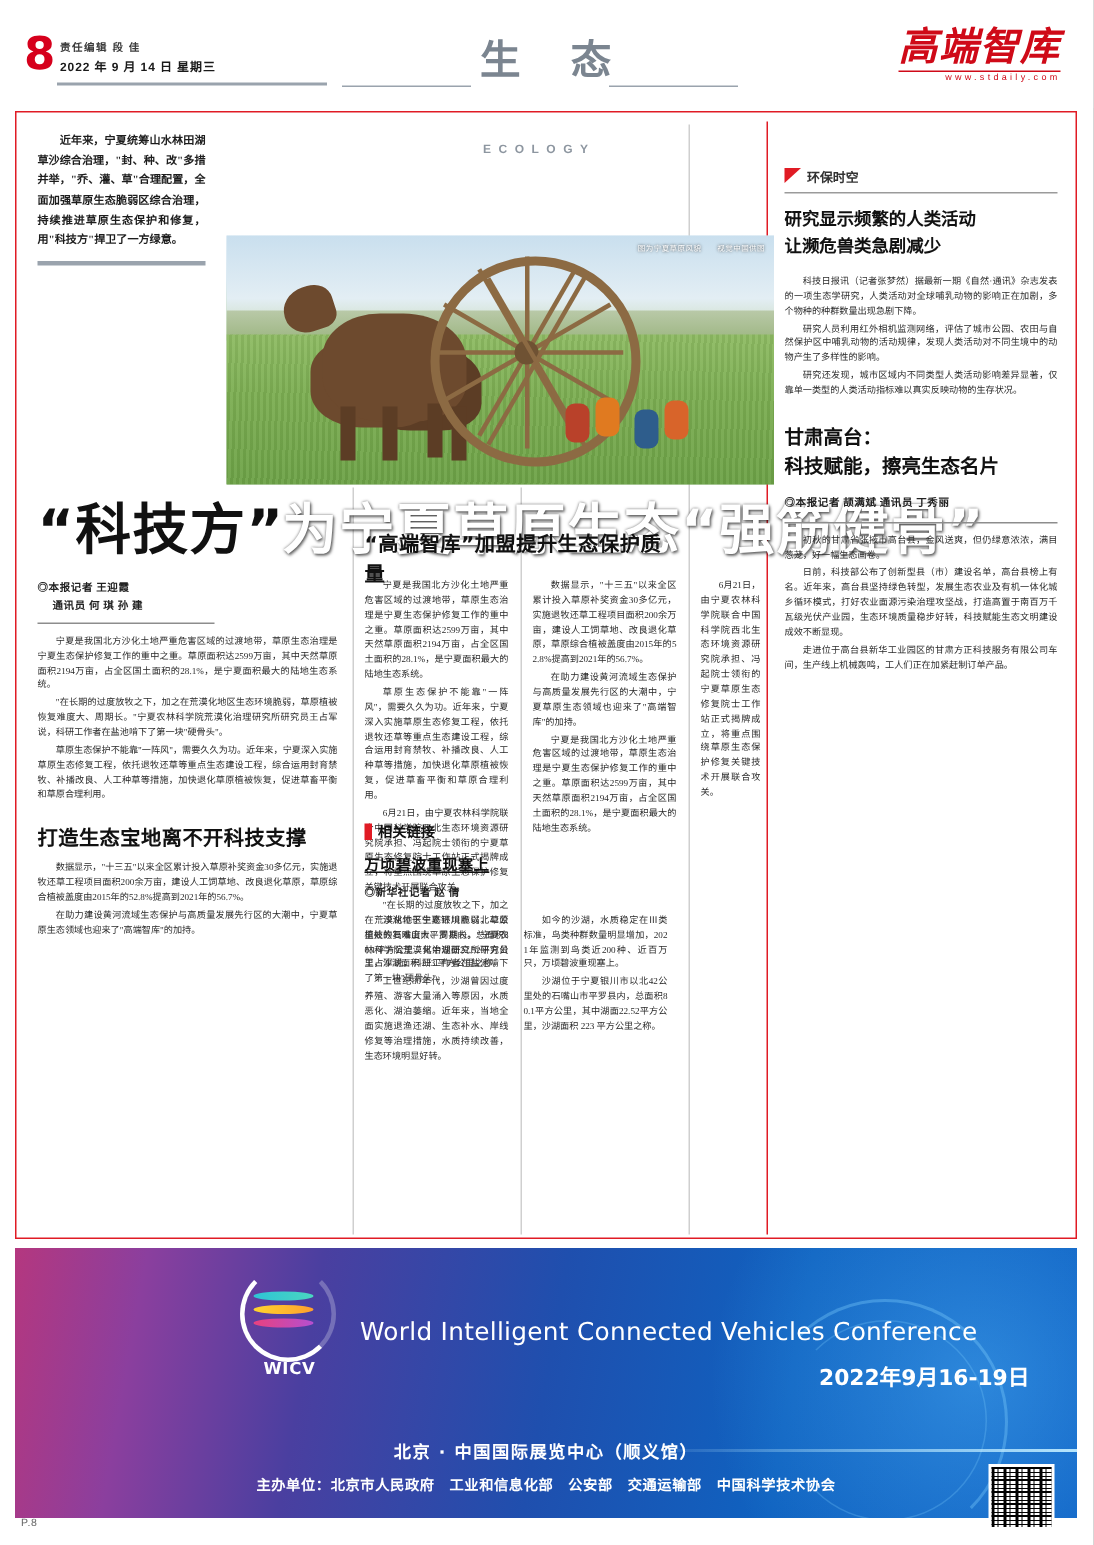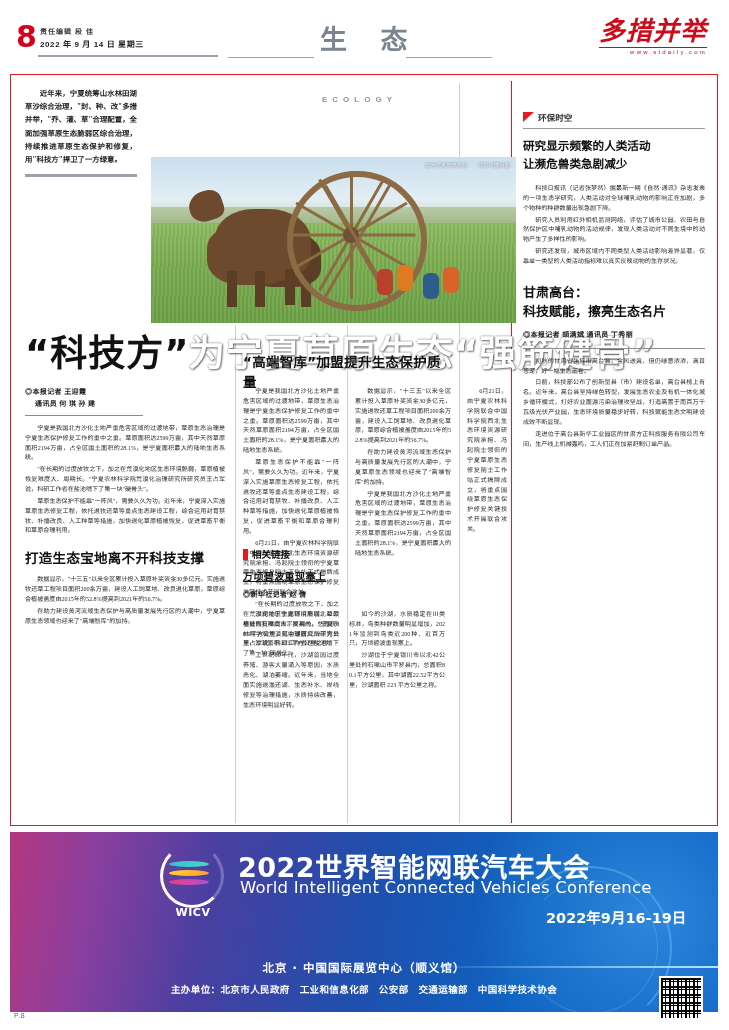--- a/index.html
+++ b/index.html
@@ -341,21 +341,21 @@
     <div class="edit-line1">责任编辑 段 佳</div>
     <div class="edit-line2">2022 年 9 月 14 日 星期三</div>
     <div class="mh-rule"></div>
 
     <div class="sec-rule-l"></div>
     <div class="section-cn">生 态</div>
     <div class="section-en">ECOLOGY</div>
     <div class="sec-rule-r"></div>
 
     <div class="brand">
-      <div class="brand-cn">多措并举</div>
+      <div class="brand-cn">高端智库</div>
       <div class="brand-url">www.stdaily.com</div>
     </div>
   </div>
 
   <div id="redframe">
 
     <div class="vdiv" style="left:224px; top:250px; height:498px;"></div>
     <div class="vdiv" style="left:336px; top:250px; height:498px;"></div>
     <div class="vdiv" style="left:448px; top:8px;   height:740px;"></div>
     <div class="vdiv red" style="left:500px; top:6px; height:742px;"></div>
@@ -480,23 +480,20 @@
     <div class="ad-streak"></div>
 
     <div class="wicv-logo">
       <div class="wicv-ring"></div>
       <div class="wicv-wave wv1"></div>
       <div class="wicv-wave wv2"></div>
       <div class="wicv-wave wv3"></div>
       <div class="wicv-text">WICV</div>
     </div>
 
-    <div class="ad-title-cn">
-      <span class="ad-year">2022</span><span>世界智能网联汽车大会</span>
-    </div>
     <div class="ad-title-en">World Intelligent Connected Vehicles Conference</div>
 
     <div class="ad-date">2022年9月16-19日</div>
 
     <div class="ad-venue">北京 · 中国国际展览中心（顺义馆）</div>
     <div class="ad-host">主办单位：北京市人民政府　工业和信息化部　公安部　交通运输部　中国科学技术协会</div>
   </div>
 
   <div class="qr">
     <div class="qr-in"></div>

